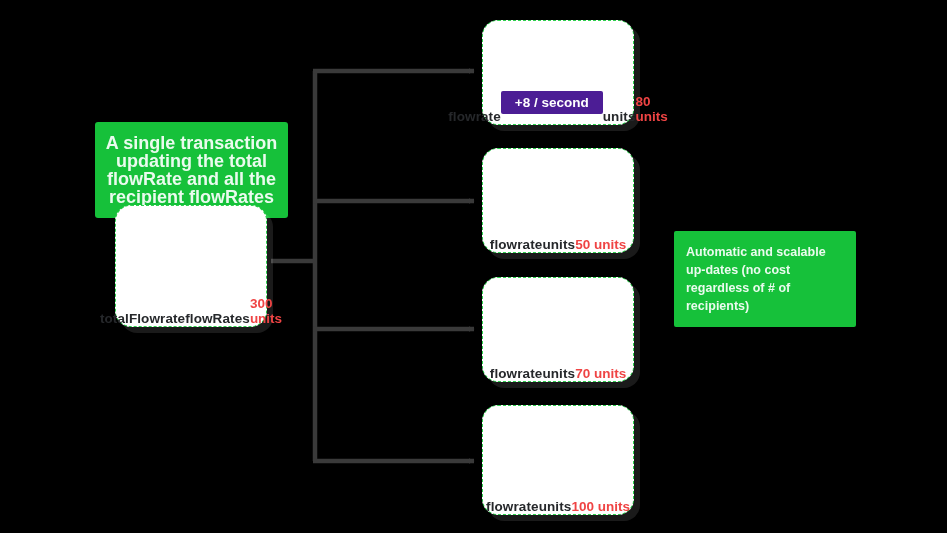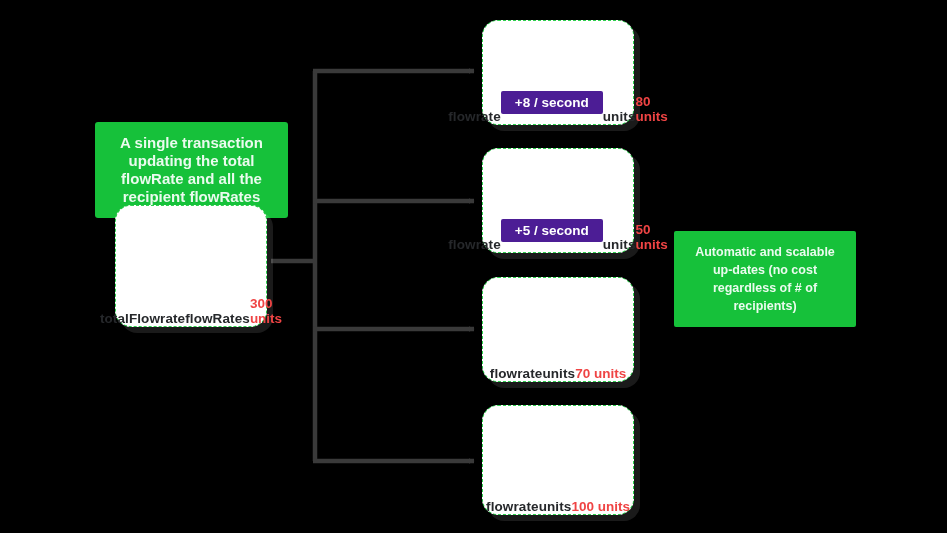--- a/index.html
+++ b/index.html
@@ -33,21 +33,21 @@
     position: absolute;
     left: 95px;
     top: 122px;
     width: 193px;
     background: #16C13A;
     border-radius: 3px;
     box-sizing: border-box;
     padding: 12px 10px 12px 10px;
     text-align: center;
     color: #EAFBEE;
-    font-size: 15px;
+    font-size: 18px;
     line-height: 18px;
     font-weight: 600;
   }
   .callout .tail {
     position: absolute;
     left: 50%;
     bottom: -16px;
     margin-left: -17px;
     width: 0;
     height: 0;
@@ -58,21 +58,21 @@
 
   .note-box {
     position: absolute;
     left: 674px;
     top: 231px;
     width: 182px;
     background: #16C13A;
     border-radius: 2px;
     box-sizing: border-box;
     padding: 12px 12px;
-    text-align: center;
+    text-align: left;
     color: #EAFBEE;
     font-size: 12.5px;
     line-height: 18px;
     font-weight: 600;
   }
 
   
   .card {
     position: absolute;
     box-sizing: border-box;
@@ -150,21 +150,20 @@
 
   <div class="card card-recipient" id="card-r1">
     <div class="lbl">flowrate</div>
     <div class="rate">+8 / second</div>
     <div class="lbl">units</div>
     <div class="val">80 units</div>
   </div>
 
   <div class="card card-recipient" id="card-r2">
     <div class="lbl">flowrate</div>
-    <div class="rate">+5 / second</div>
     <div class="lbl">units</div>
     <div class="val">50 units</div>
   </div>
 
   <div class="card card-recipient" id="card-r3">
     <div class="lbl">flowrate</div>
     <div class="lbl">units</div>
     <div class="val">70 units</div>
   </div>
 

